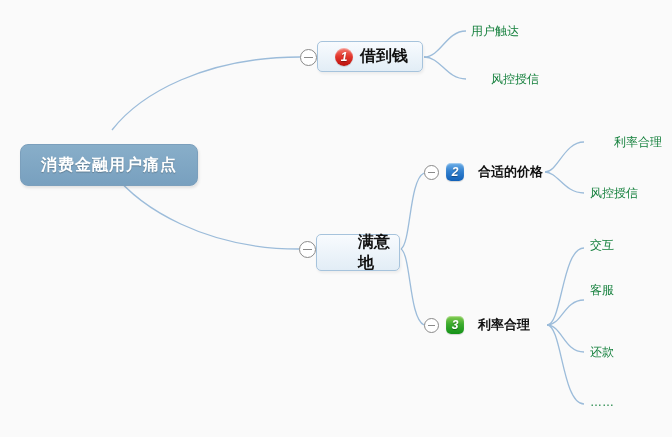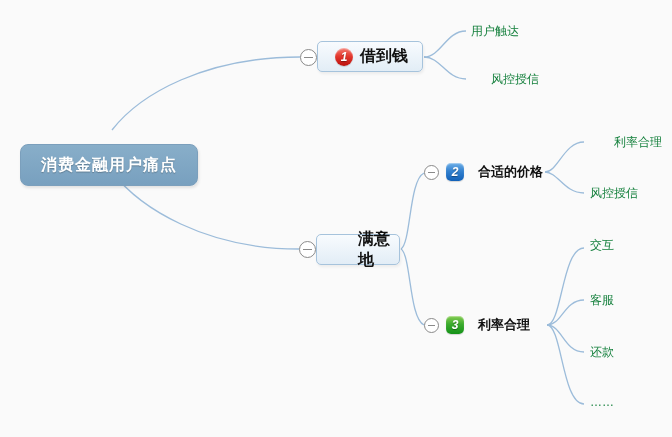--- a/index.html
+++ b/index.html
@@ -72,37 +72,37 @@
       <path fill="none" stroke="#9cbcda" stroke-width="1.3" d="M 547 325 C 562 325, 562 404, 584 404"></path>
     </svg>
   <div id="node-layer">
       <div class="node root-node" style="left: 20px; top: 144px; width: 178px; height: 42px;">
         <span>消费金融用户痛点</span>
       </div>
       <div class="node branch-box" style="left: 317px; top: 41px; width: 106px; height: 31px;">
         <div class="badge badge-red box-badge">1</div>
         <span class="label">借到钱</span>
       </div>
-      <div class="node branch-box centered" style="left: 316px; top: 234px; width: 84px; height: 31px; padding-left: 34px;">
+      <div class="node branch-box centered" style="left: 316px; top: 234px; width: 84px; height: 37px; padding-left: 34px;">
         <span class="label">满意地</span>
       </div>
       <div class="node text-node" style="left: 446px; top: 163px; height: 18px;">
         <div class="badge badge-blue">2</div>
         <span class="label">合适的价格</span>
       </div>
       <div class="node text-node" style="left: 446px; top: 316px; height: 18px;">
         <div class="badge badge-green">3</div>
         <span class="label">利率合理</span>
       </div>
       <div class="node leaf-node" style="left: 471px; top: 24px;">用户触达</div>
       <div class="node leaf-node" style="left: 471px; top: 72px; margin-left: 20px;">风控授信</div>
       <div class="node leaf-node" style="left: 590px; top: 135px; margin-left: 24px;">利率合理</div>
       <div class="node leaf-node" style="left: 590px; top: 186px;">风控授信</div>
       <div class="node leaf-node" style="left: 590px; top: 238px;">交互</div>
-      <div class="node leaf-node" style="left: 590px; top: 293px;">客服</div>
+      <div class="node leaf-node" style="left: 590px; top: 283px;">客服</div>
       <div class="node leaf-node" style="left: 590px; top: 345px;">还款</div>
       <div class="node leaf-node" style="left: 590px; top: 395px;">……</div>
       <div class="collapse" style="left: 300px; top: 49px; width: 17px; height: 17px;"></div>
       <div class="collapse" style="left: 299px; top: 241px; width: 17px; height: 17px;"></div>
       <div class="collapse" style="left: 424px; top: 165px; width: 15px; height: 15px;"></div>
       <div class="collapse" style="left: 424px; top: 318px; width: 15px; height: 15px;"></div>
     </div>
 </div>
 
 </body></html>

